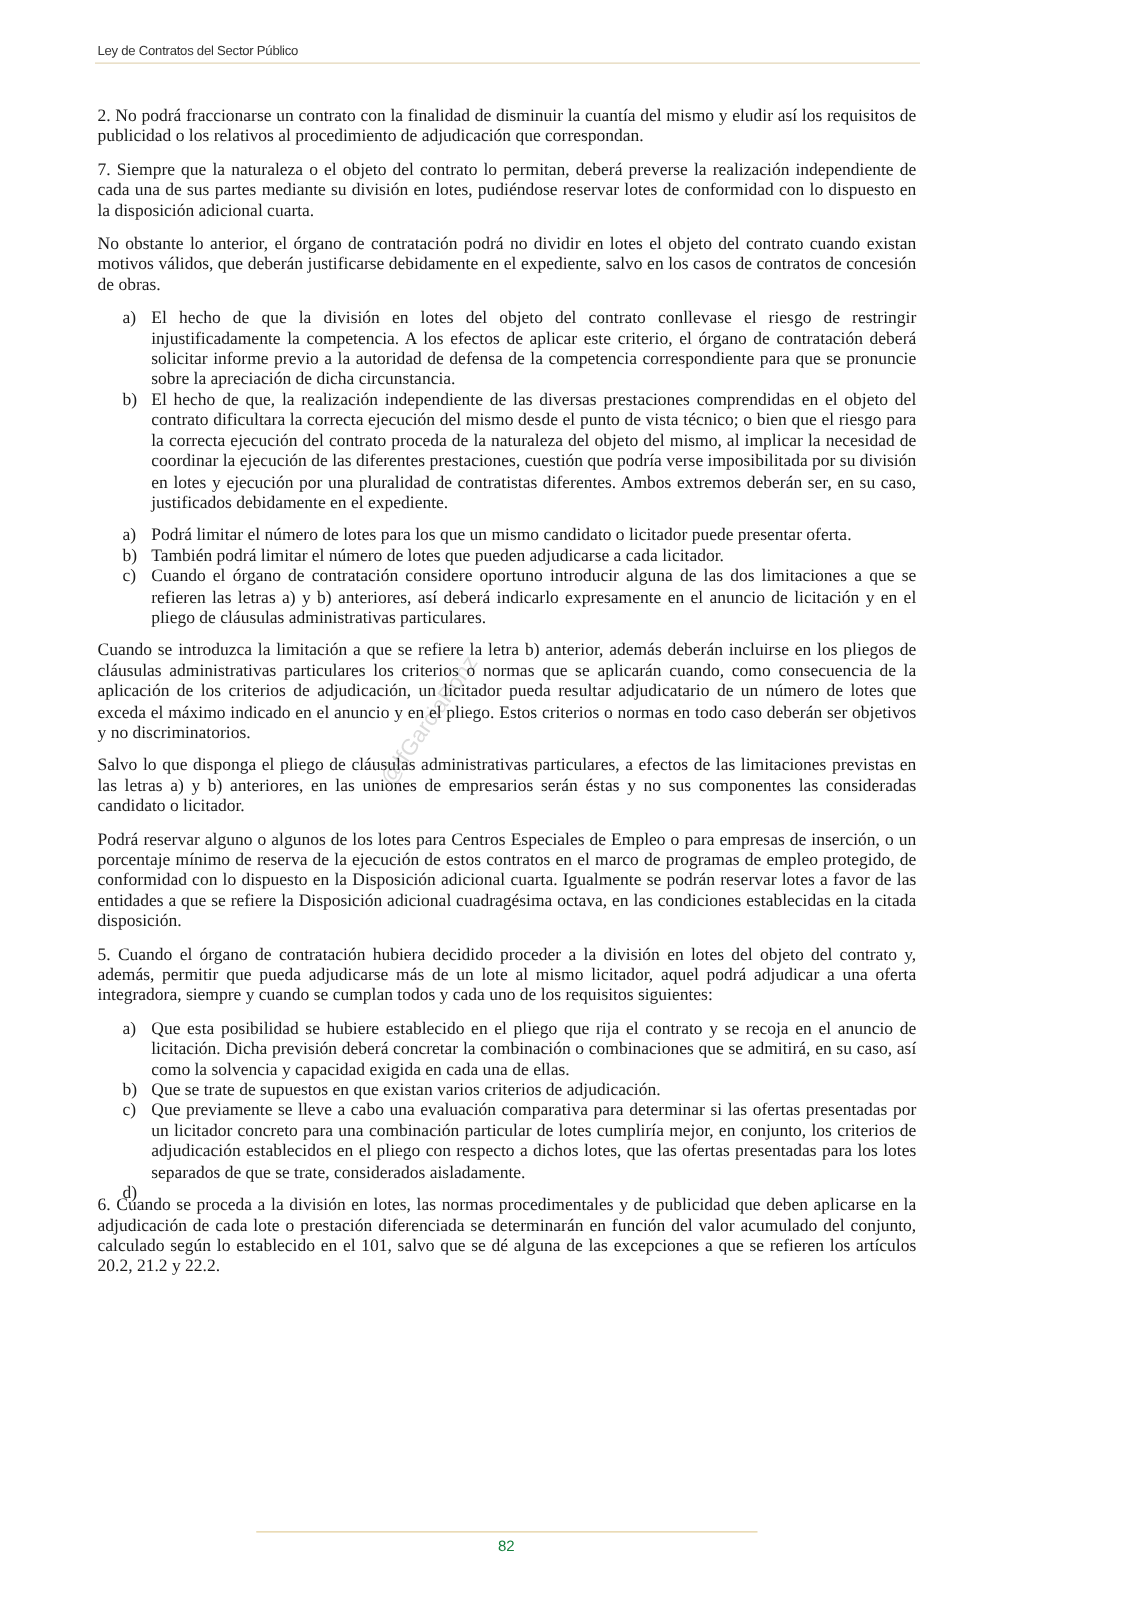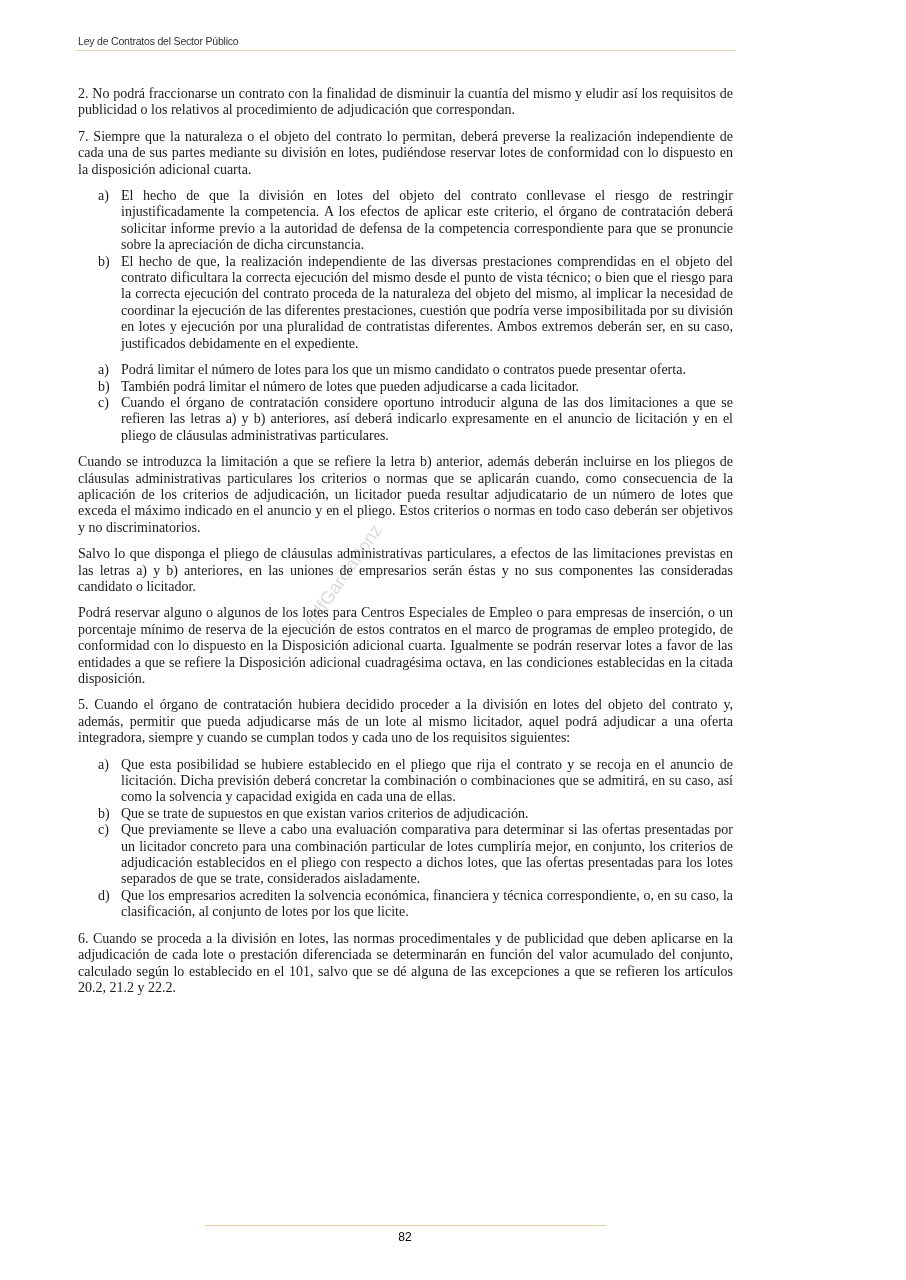--- a/index.html
+++ b/index.html
@@ -5,50 +5,51 @@
   html, body { margin: 0; padding: 0; background: #ffffff; }
   body { width: 906px; height: 1280px; position: relative; overflow: hidden; color: #1a1a1a; }
   .header-title { position: absolute; left: 78px; top: 35px; font-family: "Liberation Sans", sans-serif; font-size: 10.5px; color: #333; letter-spacing: -0.2px; }
   .header-rule { position: absolute; left: 76px; top: 50px; width: 660px; height: 1px; background: #e3d6b8; }
   .content { position: absolute; left: 78px; top: 86px; width: 655px; font-family: Liberation Serif, serif; font-size: 14px; line-height: 16.4px; text-align: justify; }
   .content p { margin: 0 0 10px 0; }
   .content ol { list-style: none; margin: 0 0 10px 0; padding: 0; }
   .content li { position: relative; padding-left: 43px; margin: 0; }
   .content li .marker { position: absolute; left: 20px; top: 0; }
   .footer-rule { position: absolute; left: 205px; top: 1225px; width: 401px; height: 1px; background: #e3cf9e; }
-  .page-number { position: absolute; left: 0; width: 810px; top: 1230px; text-align: center; font-family: "Liberation Sans", sans-serif; font-size: 12px; color: #000000; }
+  .page-number { position: absolute; left: 0; width: 810px; top: 1230px; text-align: center; font-family: "Liberation Sans", sans-serif; font-size: 12px; color: #15803d; }
   .watermark { position: absolute; left: 300px; top: 620px; transform: rotate(-55deg); transform-origin: left top; font-family: "Liberation Sans", sans-serif; font-size: 18px; color: rgba(150,150,150,0.35); pointer-events: none; white-space: nowrap; }
 </style>
 </head>
 <body>
 
 <div class="header-title">Ley de Contratos del Sector Público</div>
 <div class="header-rule"></div>
 
 <div class="watermark">@lfGarciaPonz</div>
 
 <div class="content">
   <p>2. No podrá fraccionarse un contrato con la finalidad de disminuir la cuantía del mismo y eludir así los requisitos de publicidad o los relativos al procedimiento de adjudicación que correspondan.</p>
   <p>7. Siempre que la naturaleza o el objeto del contrato lo permitan, deberá preverse la realización independiente de cada una de sus partes mediante su división en lotes, pudiéndose reservar lotes de conformidad con lo dispuesto en la disposición adicional cuarta.</p>
+  <p>No obstante lo anterior, el órgano de contratación podrá no dividir en lotes el objeto del contrato cuando existan motivos válidos, que deberán justificarse debidamente en el expediente, salvo en los casos de contratos de concesión de obras.</p>
   <ol>
     <li><span class="marker">a)</span><span>El hecho de que la división en lotes del objeto del contrato conllevase el riesgo de restringir injustificadamente la competencia. A los efectos de aplicar este criterio, el órgano de contratación deberá solicitar informe previo a la autoridad de defensa de la competencia correspondiente para que se pronuncie sobre la apreciación de dicha circunstancia.</span></li>
     <li><span class="marker">b)</span><span>El hecho de que, la realización independiente de las diversas prestaciones comprendidas en el objeto del contrato dificultara la correcta ejecución del mismo desde el punto de vista técnico; o bien que el riesgo para la correcta ejecución del contrato proceda de la naturaleza del objeto del mismo, al implicar la necesidad de coordinar la ejecución de las diferentes prestaciones, cuestión que podría verse imposibilitada por su división en lotes y ejecución por una pluralidad de contratistas diferentes. Ambos extremos deberán ser, en su caso, justificados debidamente en el expediente.</span></li>
   </ol>
   <ol>
-    <li><span class="marker">a)</span><span>Podrá limitar el número de lotes para los que un mismo candidato o contratos puede presentar oferta.</span></li>
+    <li><span class="marker">a)</span><span>Podrá limitar el número de lotes para los que un mismo candidato o licitador puede presentar oferta.</span></li>
     <li><span class="marker">b)</span><span>También podrá limitar el número de lotes que pueden adjudicarse a cada licitador.</span></li>
     <li><span class="marker">c)</span><span>Cuando el órgano de contratación considere oportuno introducir alguna de las dos limitaciones a que se refieren las letras a) y b) anteriores, así deberá indicarlo expresamente en el anuncio de licitación y en el pliego de cláusulas administrativas particulares.</span></li>
   </ol>
   <p>Cuando se introduzca la limitación a que se refiere la letra b) anterior, además deberán incluirse en los pliegos de cláusulas administrativas particulares los criterios o normas que se aplicarán cuando, como consecuencia de la aplicación de los criterios de adjudicación, un licitador pueda resultar adjudicatario de un número de lotes que exceda el máximo indicado en el anuncio y en el pliego. Estos criterios o normas en todo caso deberán ser objetivos y no discriminatorios.</p>
   <p>Salvo lo que disponga el pliego de cláusulas administrativas particulares, a efectos de las limitaciones previstas en las letras a) y b) anteriores, en las uniones de empresarios serán éstas y no sus componentes las consideradas candidato o licitador.</p>
   <p>Podrá reservar alguno o algunos de los lotes para Centros Especiales de Empleo o para empresas de inserción, o un porcentaje mínimo de reserva de la ejecución de estos contratos en el marco de programas de empleo protegido, de conformidad con lo dispuesto en la Disposición adicional cuarta. Igualmente se podrán reservar lotes a favor de las entidades a que se refiere la Disposición adicional cuadragésima octava, en las condiciones establecidas en la citada disposición.</p>
   <p>5.   Cuando el órgano de contratación hubiera decidido proceder a la división en lotes del objeto del contrato y, además, permitir que pueda adjudicarse más de un lote al mismo licitador, aquel podrá adjudicar a una oferta integradora, siempre y cuando se cumplan todos y cada uno de los requisitos siguientes:</p>
   <ol>
     <li><span class="marker">a)</span><span>Que esta posibilidad se hubiere establecido en el pliego que rija el contrato y se recoja en el anuncio de licitación. Dicha previsión deberá concretar la combinación o combinaciones que se admitirá, en su caso, así como la solvencia y capacidad exigida en cada una de ellas.</span></li>
     <li><span class="marker">b)</span><span>Que se trate de supuestos en que existan varios criterios de adjudicación.</span></li>
     <li><span class="marker">c)</span><span>Que previamente se lleve a cabo una evaluación comparativa para determinar si las ofertas presentadas por un licitador concreto para una combinación particular de lotes cumpliría mejor, en conjunto, los criterios de adjudicación establecidos en el pliego con respecto a dichos lotes, que las ofertas presentadas para los lotes separados de que se trate, considerados aisladamente.</span></li>
-    <li><span class="marker">d)</span><span>Que los empresarios acrediten la solvencia económica, financiera y técnica correspondiente, o, en su caso, la clasificación, al conjunto de lotes por los que licite.</span></li>
+    <li><span class="marker">d)</span></li>
   </ol>
   <p>6. Cuando se proceda a la división en lotes, las normas procedimentales y de publicidad que deben aplicarse en la adjudicación de cada lote o prestación diferenciada se determinarán en función del valor acumulado del conjunto, calculado según lo establecido en el 101, salvo que se dé alguna de las excepciones a que se refieren los artículos 20.2, 21.2 y 22.2.</p>
 </div>
 
 <div class="footer-rule"></div>
 <div class="page-number">82</div>
 
 </body></html>

